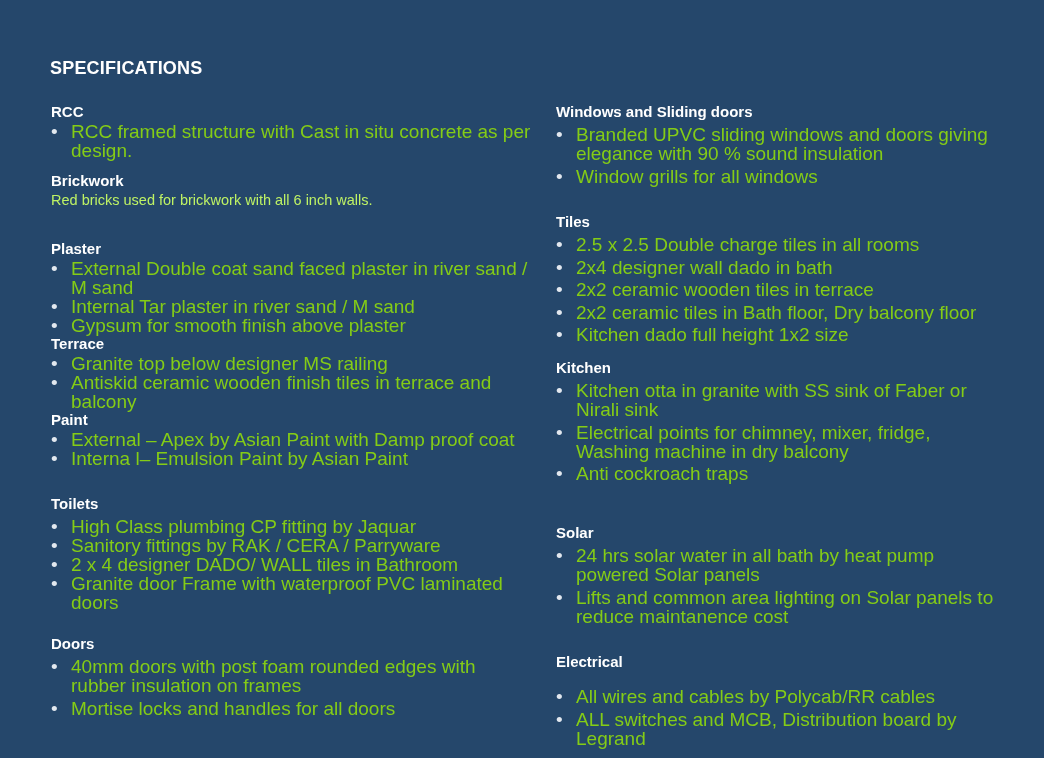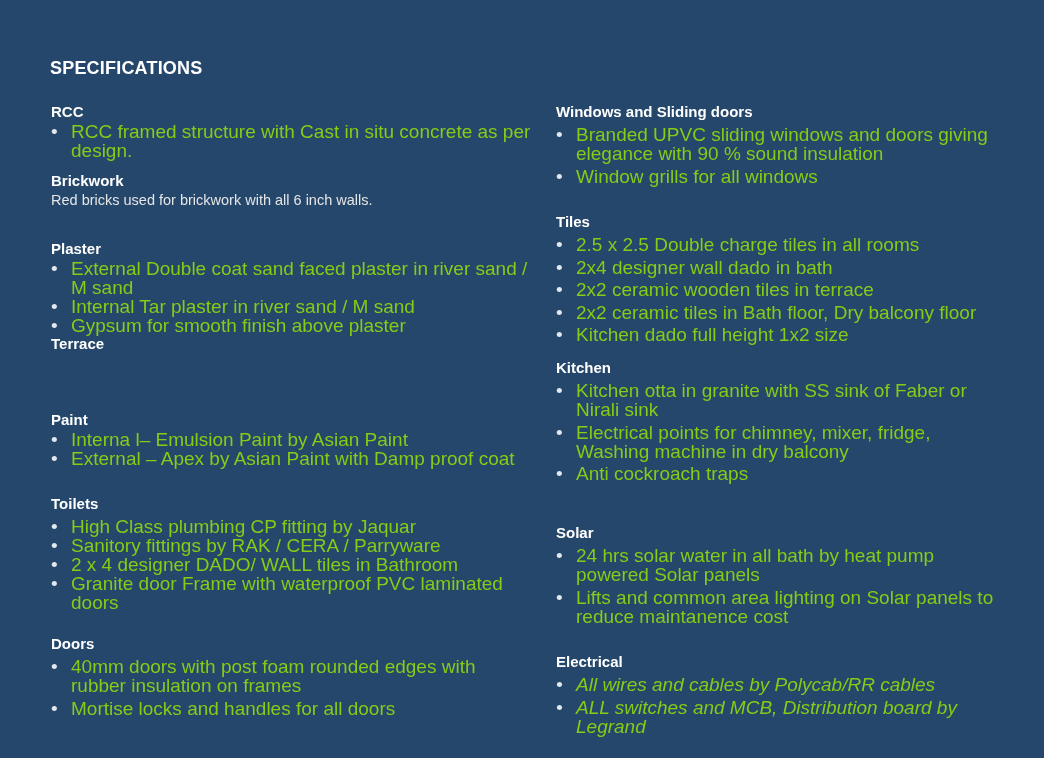--- a/index.html
+++ b/index.html
@@ -40,21 +40,21 @@
       margin: 0;
       font-size: 15px;
       font-weight: bold;
       color: #ffffff;
       line-height: 20px;
     }
     .section p {
       margin: 0;
       font-size: 14.5px;
       line-height: 19px;
-      color: #e5e5e5;
+      color: #bef264;
     }
     .section ul {
       list-style: none;
       margin: 0;
       padding: 0;
     }
     .section li {
       position: relative;
       padding-left: 20px;
       font-size: 19px;
@@ -93,27 +93,31 @@
     <h2>Plaster</h2>
     <ul>
       <li>External Double coat sand faced plaster in river sand / M sand</li>
       <li>Internal Tar plaster in river sand / M sand</li>
       <li>Gypsum for smooth finish above plaster</li>
     </ul>
   </section>
 
   <section class="section" style="top:232px;">
     <h2>Terrace</h2>
+    <ul>
+      <li>Granite top below designer MS railing</li>
+      <li>Antiskid ceramic wooden finish tiles in terrace and balcony</li>
+    </ul>
   </section>
 
   <section class="section" style="top:308px;">
     <h2>Paint</h2>
     <ul>
+      <li>External – Apex by Asian Paint with Damp proof coat</li>
       <li>Interna l– Emulsion Paint by Asian Paint</li>
-      <li>External – Apex by Asian Paint with Damp proof coat</li>
     </ul>
   </section>
 
   <section class="section" style="top:392px;">
     <h2>Toilets</h2>
     <ul style="margin-top:3px;">
       <li>High Class plumbing CP fitting by Jaquar</li>
       <li>Sanitory fittings by RAK / CERA / Parryware</li>
       <li>2 x 4 designer DADO/  WALL tiles in Bathroom</li>
       <li>Granite door Frame with waterproof PVC laminated doors</li>
@@ -162,18 +166,18 @@
   <section class="section spaced" style="top:421px;">
     <h2>Solar</h2>
     <ul style="margin-top:3px;">
       <li>24 hrs solar water in all bath by heat pump powered Solar panels</li>
       <li>Lifts and common area lighting on Solar panels to reduce maintanence cost</li>
     </ul>
   </section>
 
   <section class="section spaced" style="top:550px;">
     <h2>Electrical</h2>
-    <ul style="margin-top:3px;font-style:italic;">
+    <ul style="margin-top:15px;">
       <li>All wires and cables by Polycab/RR cables</li>
       <li>ALL switches and MCB, Distribution board by Legrand</li>
     </ul>
   </section>
 </div>
 
 </body></html>

